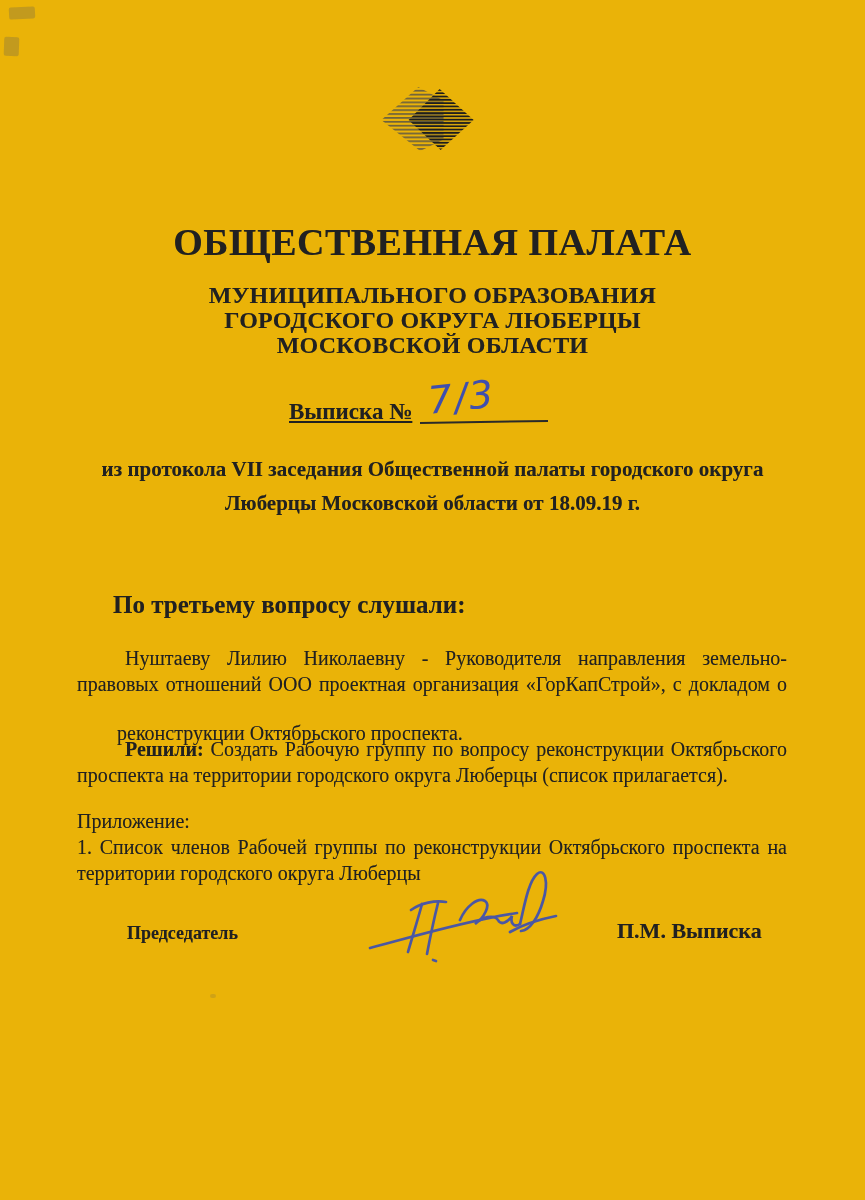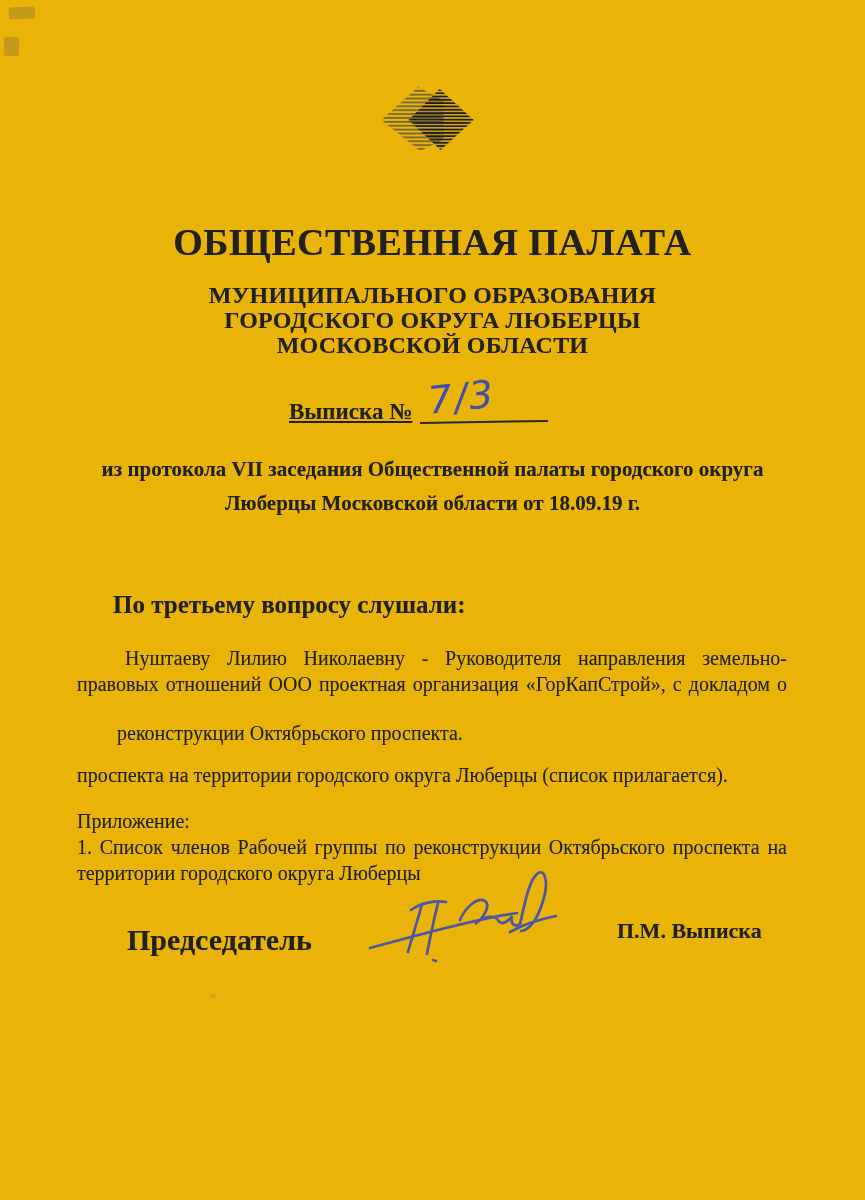--- a/index.html
+++ b/index.html
@@ -39,21 +39,21 @@
   .agenda-heading{left:113px;top:579px;font-size:25px;margin-top:12px;}
   .speech-l1{left:125px;top:645px;width:662px;}
   .speech-l2{left:77px;top:671px;width:710px;}
   .speech-l3{left:77px;top:720px;width:710px;margin-left:40px;}
   .decision-l1{left:125px;top:736px;width:662px;}
   .decision-l2{left:77px;top:762px;width:710px;}
   .attach-label{left:77px;top:808px;width:710px;}
   .attach-l1{left:77px;top:834px;width:710px;}
   .attach-l2{left:77px;top:860px;width:710px;}
   
-  .sig-position{left:127px;top:923px;font-size:30px;}
+  .sig-position{left:127px;top:923px;font-size:18px;}
   .sig-name{left:617px;top:918px;font-size:22px;}
   .sig-graphic{left:363px;top:866px;width:232px;height:102px;}
   
   .speck{background:#5a5a5a;opacity:.28;border-radius:2px;}
   .speck-1{left:9px;top:7px;width:26px;height:12px;transform:rotate(-3deg);}
   .speck-2{left:4px;top:37px;width:15px;height:19px;transform:rotate(2deg);}
   .speck-3{left:210px;top:994px;width:6px;height:4px;opacity:.18;}
 </style>
 </head>
 <body>
@@ -92,20 +92,24 @@
 
   <div class="abs center b protocol-1">из протокола VII заседания Общественной палаты городского округа</div>
   <div class="abs center b protocol-2">Люберцы Московской области от 18.09.19 г.</div>
 
   <div class="abs b agenda-heading">По третьему вопросу слушали:</div>
 
   <div class="abs jline speech-l1">Нуштаеву Лилию Николаевну - Руководителя направления земельно-</div>
   <div class="abs jline speech-l2">правовых отношений ООО проектная организация «ГорКапСтрой», с докладом о</div>
   <div class="abs body-line speech-l3">реконструкции Октябрьского проспекта.</div>
 
+  <div class="abs jline decision-l1">
+    <span class="b">Решили:</span>
+    <span>Создать Рабочую группу по вопросу реконструкции Октябрьского</span>
+  </div>
   <div class="abs body-line decision-l2">проспекта на территории городского округа Люберцы (список прилагается).</div>
 
   <div class="abs body-line attach-label">Приложение:</div>
   <div class="abs jline attach-l1">1. Список членов Рабочей группы по реконструкции Октябрьского проспекта на</div>
   <div class="abs body-line attach-l2">территории городского округа Люберцы</div>
 
   <div class="abs b sig-position">Председатель</div>
 
   <div class="abs sig-graphic">
     <svg width="232" height="102" viewBox="0 0 232 102" xmlns="http://www.w3.org/2000/svg" fill="none" stroke="#4353ac" stroke-width="2.7" stroke-linecap="round" opacity="0.95">

